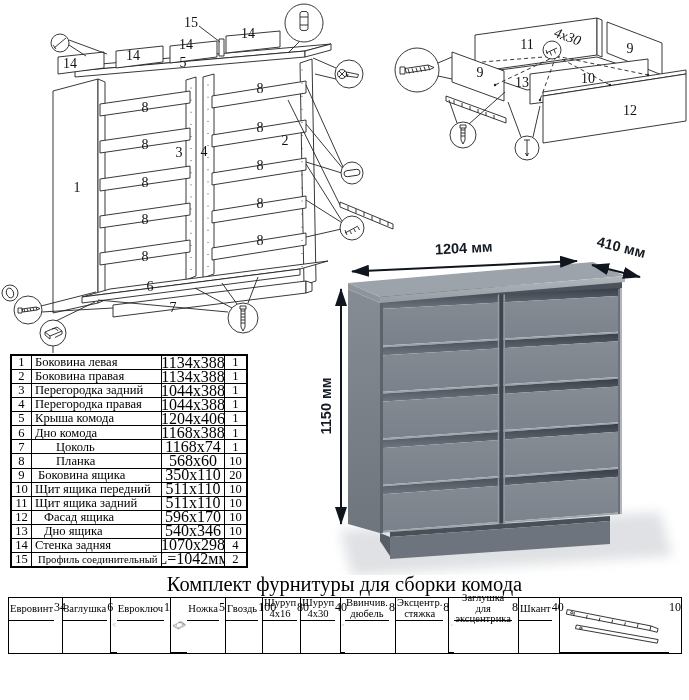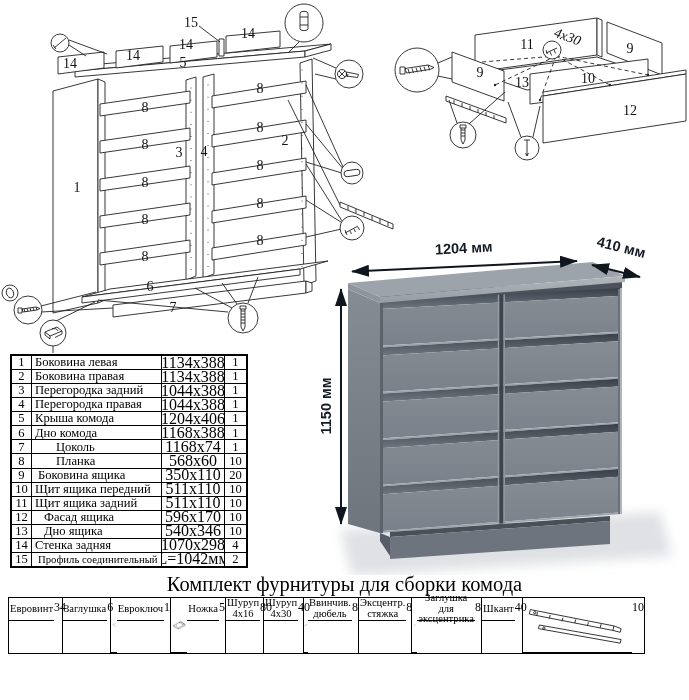--- a/index.html
+++ b/index.html
@@ -430,20 +430,33 @@
         <polygon points="8,26 30,15 46,23 24,34"></polygon>
         <path d="M8,26 v4 l16,8 v-4 M46,23 v4 l-22,11"></path>
         <path d="M30,15 a10,7 0 0 1 12,7 l-5,2.5 a10,7 0 0 0 -12,-7 z"></path>
         <circle cx="17" cy="25" r="1.2"></circle>
       </g>
     </svg>
       </div>
     <div class="hw-name">Ножка</div>
     <div class="hw-qty">5</div>
   </div>
+  <div class="hw-col" style="width:36px">
+    <div class="hw-icon">
+        <svg width="35" height="50" viewBox="0 0 35 50">
+      <g class="hwline">
+        <line x1="17" y1="9" x2="17" y2="40"></line>
+        <line x1="13.5" y1="9" x2="20.5" y2="9"></line>
+        <path d="M17,40 l-1.5,-4 M17,40 l1.5,-4"></path>
+      </g>
+    </svg>
+      </div>
+    <div class="hw-name">Гвоздь</div>
+    <div class="hw-qty">100</div>
+  </div>
   <div class="hw-col" style="width:37px">
     <div class="hw-icon">
         <svg width="36" height="50" viewBox="0 0 36 50">
       <g transform="rotate(-28 18 25)" class="hwline">
         <circle cx="9" cy="25" r="5"></circle>
         <path d="M5.5,21.5 l7,7 M5.5,28.5 l7,-7"></path>
         <path d="M14,23 l12,0.5 4,1.5 -4,1.5 -12,0.5 z M16,23 l1,4 M19,23 l1,4 M22,23 l1,4 M25,23 l1,4"></path>
       </g>
     </svg>
       </div>

